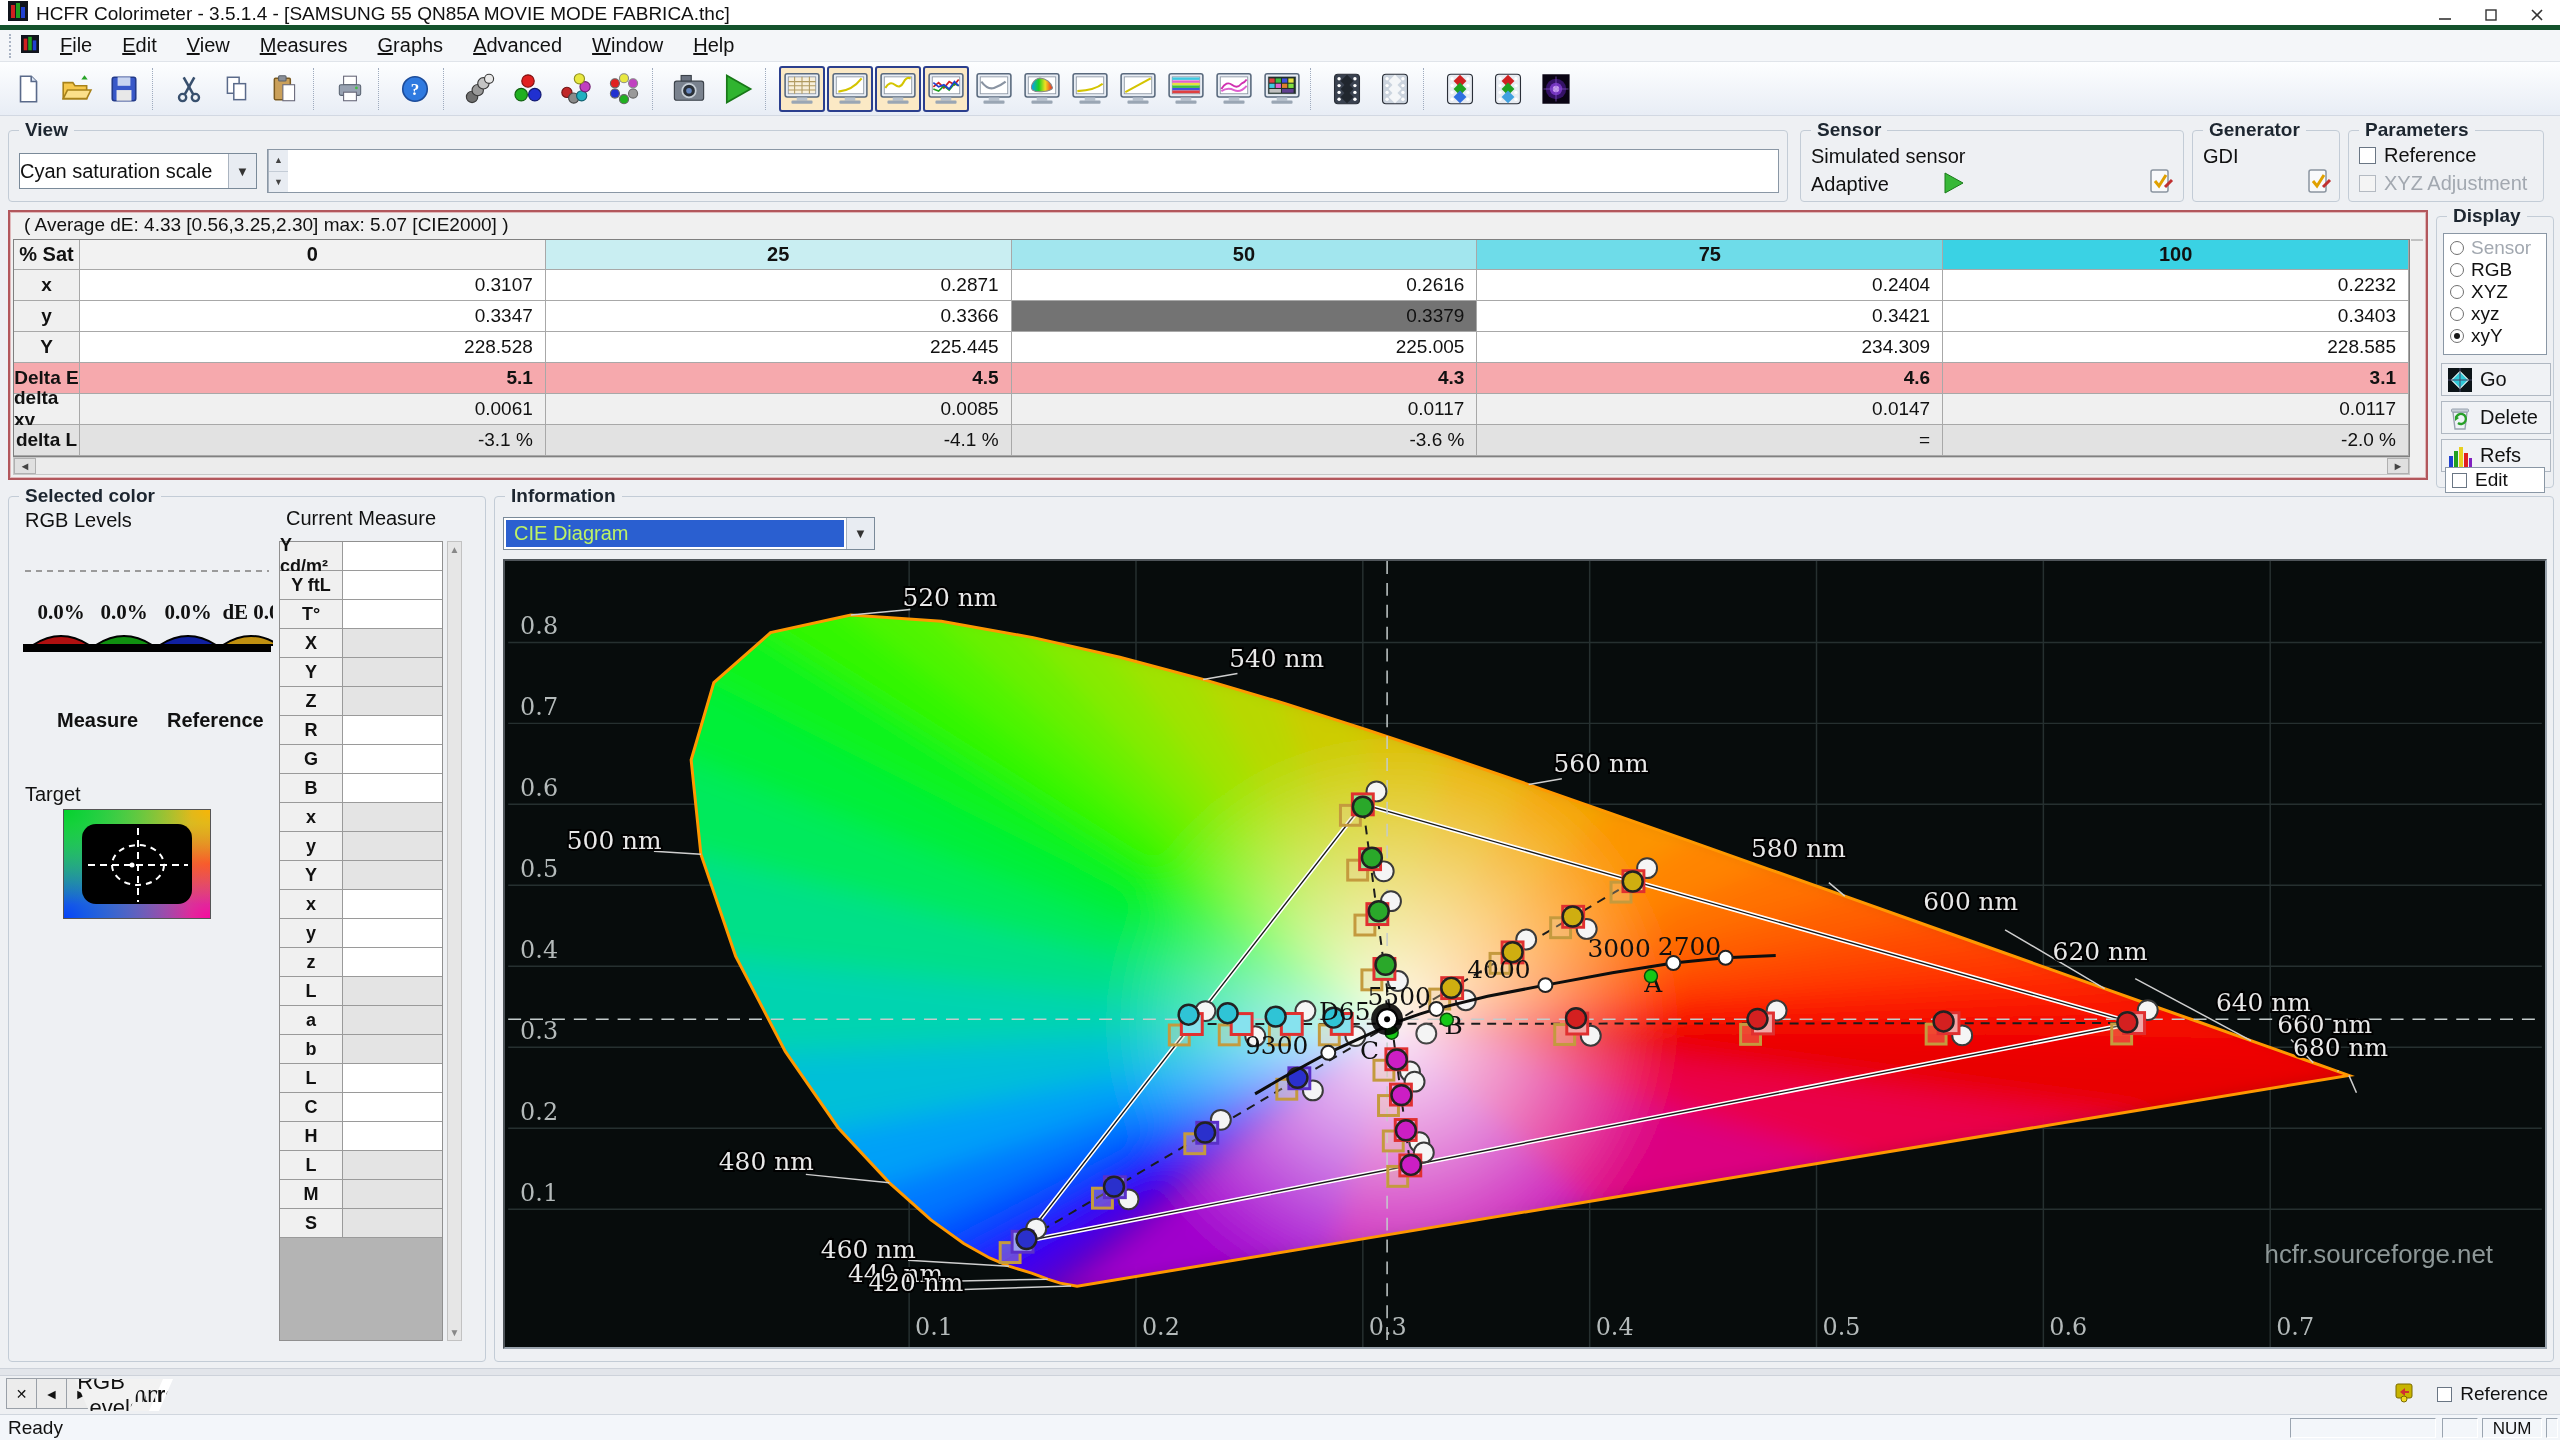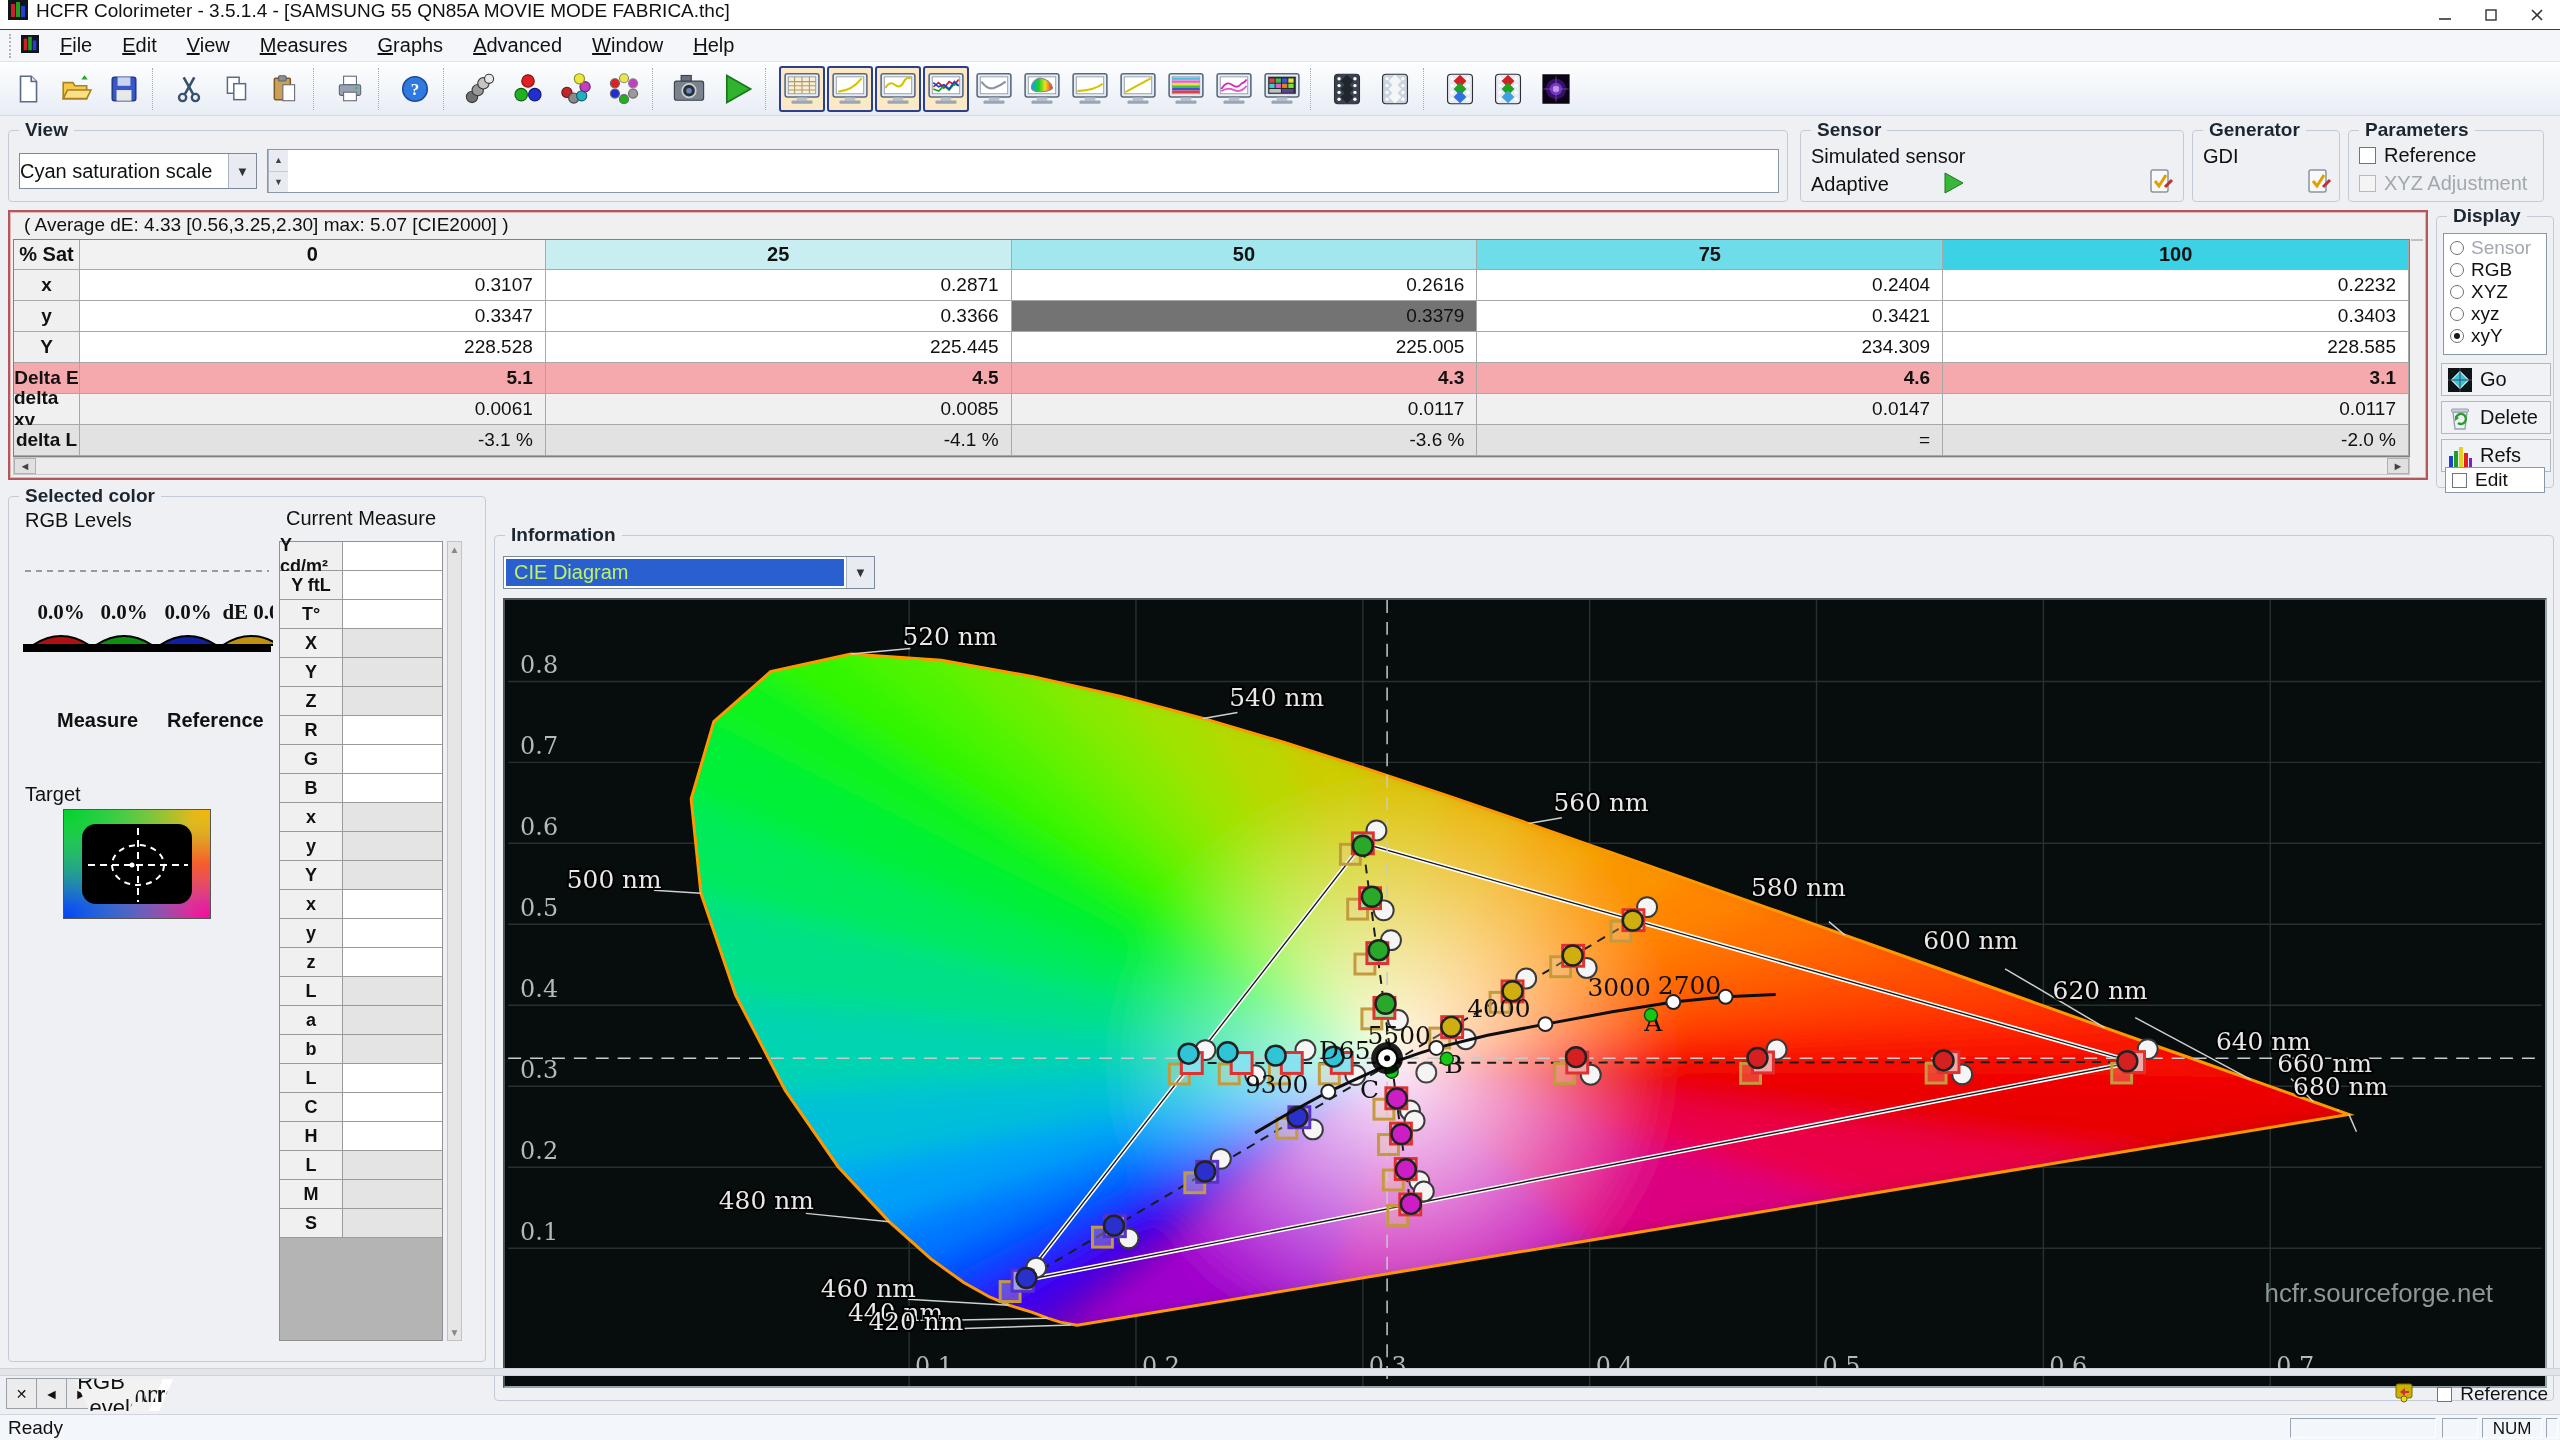--- a/index.html
+++ b/index.html
@@ -1,20 +1,20 @@
 <!DOCTYPE html>
 <html><head>
 <meta charset="utf-8">
 <style>
   * { margin:0; padding:0; box-sizing:border-box; }
   html,body { width:2560px; height:1440px; overflow:hidden; }
   body { font-family:"Liberation Sans",sans-serif; background:#eef0f3; position:relative; color:#111; }
 
   
-  #titlebar { position:absolute; left:0; top:0; width:2560px; height:30px; background:#ffffff; border-bottom:1px solid #14532d; display:flex; align-items:flex-start; padding-left:8px; }
+  #titlebar { position:absolute; left:0; top:0; width:2560px; height:30px; background:#ffffff; border-bottom:5px solid #14532d; display:flex; align-items:flex-end; padding-left:8px; }
   #titlebar .ttext { font-size:19px; margin-left:8px; }
   #wbtns { position:absolute; right:0; top:0; height:30px; display:flex; }
   .wbtn { width:46px; height:30px; display:flex; align-items:center; justify-content:center; }
 
   
   #menubar { position:absolute; left:0; top:30px; width:2560px; height:32px; background:#f4f6f9; border-bottom:1px solid #e0e4ea; display:flex; align-items:center; padding-left:4px; }
   .grip { width:7px; height:24px; border-left:2px dotted #aab4c4; margin:0 5px; }
   .mitem { font-size:20px; padding:3px 15px; cursor:default; }
 
   
@@ -68,21 +68,21 @@
   #selpane { position:absolute; left:8px; top:496px; width:478px; height:866px; }
   .small-label { position:absolute; font-size:20px; }
   #cmtable { position:absolute; left:270px; top:44px; width:164px; border:1px solid #909090; background:#b4b4b4; }
   .cmrow { display:flex; height:29px; border-bottom:1px solid #9a9a9a; }
   .cmlab { width:63px; background:#f0f0f0; border-right:1px solid #9a9a9a; font-weight:bold; font-size:18px; display:flex; align-items:center; justify-content:center; }
   .cmval { flex:1; }
   #cmfill { height:102px; background:#b4b4b4; }
   #cmscroll { position:absolute; left:438px; top:44px; width:15px; height:800px; background:#e6e6e6; border:1px solid #c2c2c2; display:flex; flex-direction:column; justify-content:space-between; align-items:center; padding:2px 0; font-size:10px; color:#888; }
 
   
-  #infopane { position:absolute; left:494px; top:496px; width:2060px; height:866px;margin-top:39px; }
+  #infopane { position:absolute; left:494px; top:496px; width:2060px; height:866px; }
   #cie-combo { position:absolute; left:8px; top:20px; width:372px; height:33px; border:1px solid #7a8a99; background:#fff; display:flex; }
   #cie-combo .sel { flex:1; background:#2a5fd0; color:#bef264; font-size:20px; display:flex; align-items:center; padding-left:8px; margin:2px; }
   #cie-combo .cbtn { width:28px; background:#e8ecf2; border-left:1px solid #aab4c0; display:flex; align-items:center; justify-content:center; font-size:13px; color:#333; }
   #diagram { position:absolute; left:8px; top:62px; width:2044px; height:790px; background:#070c0c; border:2px inset #9aa4ae; }
 
   
   #splitter { position:absolute; left:0; top:1368px; width:2560px; height:8px; background:#e2e5ea; border-top:1px solid #cdd2da; border-bottom:1px solid #cdd2da; }
   #tabbar { position:absolute; left:0; top:1378px; width:2560px; height:36px; display:flex; align-items:flex-start; }
   .navbtn { width:31px; height:31px; background:#ececec; border:1px solid #9aa0a8; display:flex; align-items:center; justify-content:center; font-size:14px; margin-right:-1px; }
   .tab { position:relative; height:33px; margin-left:-10px; }

